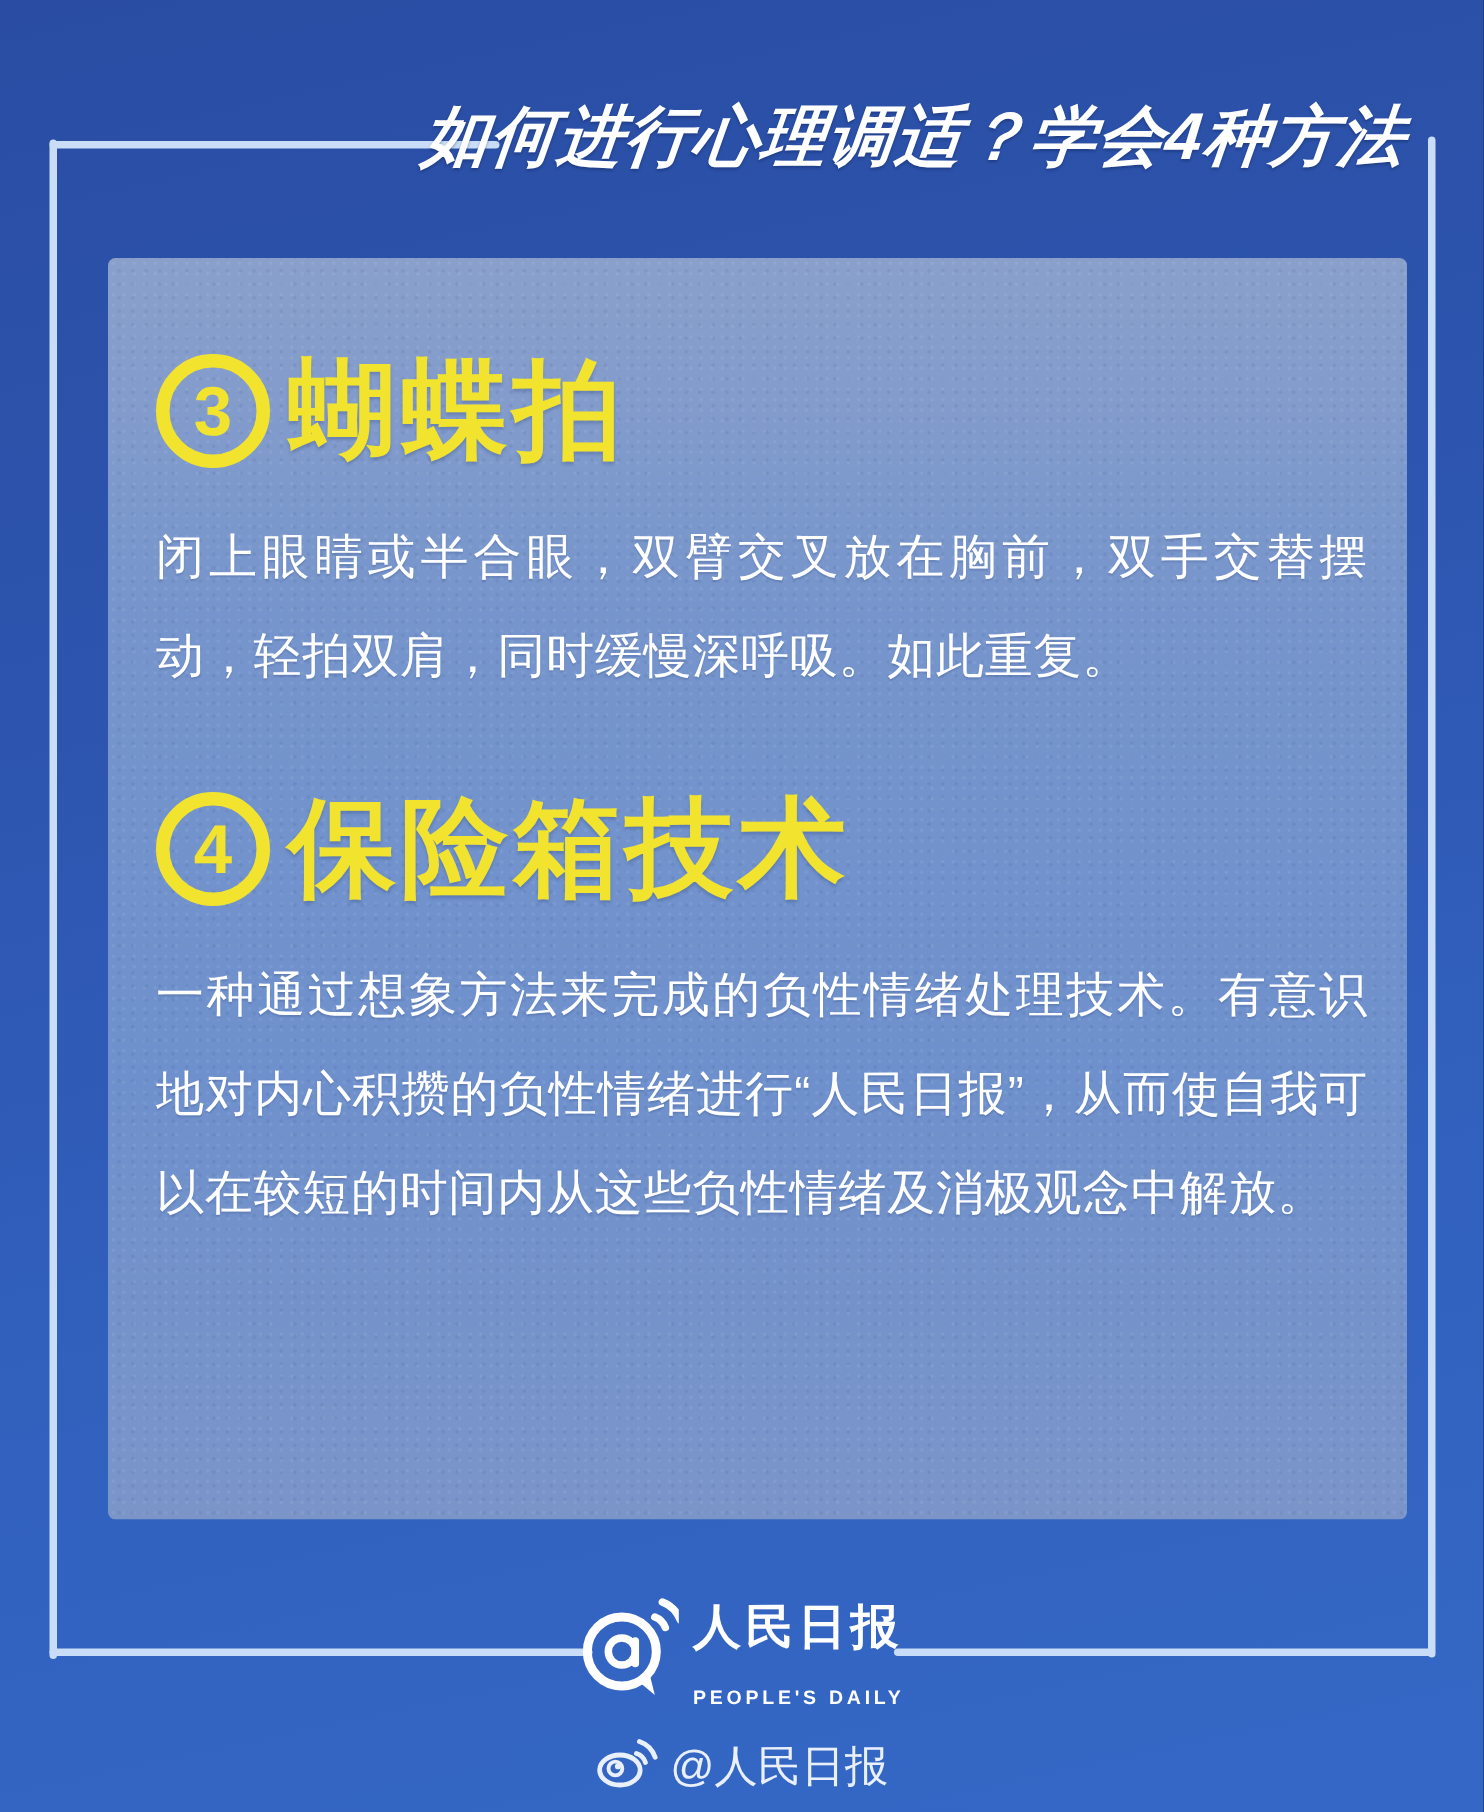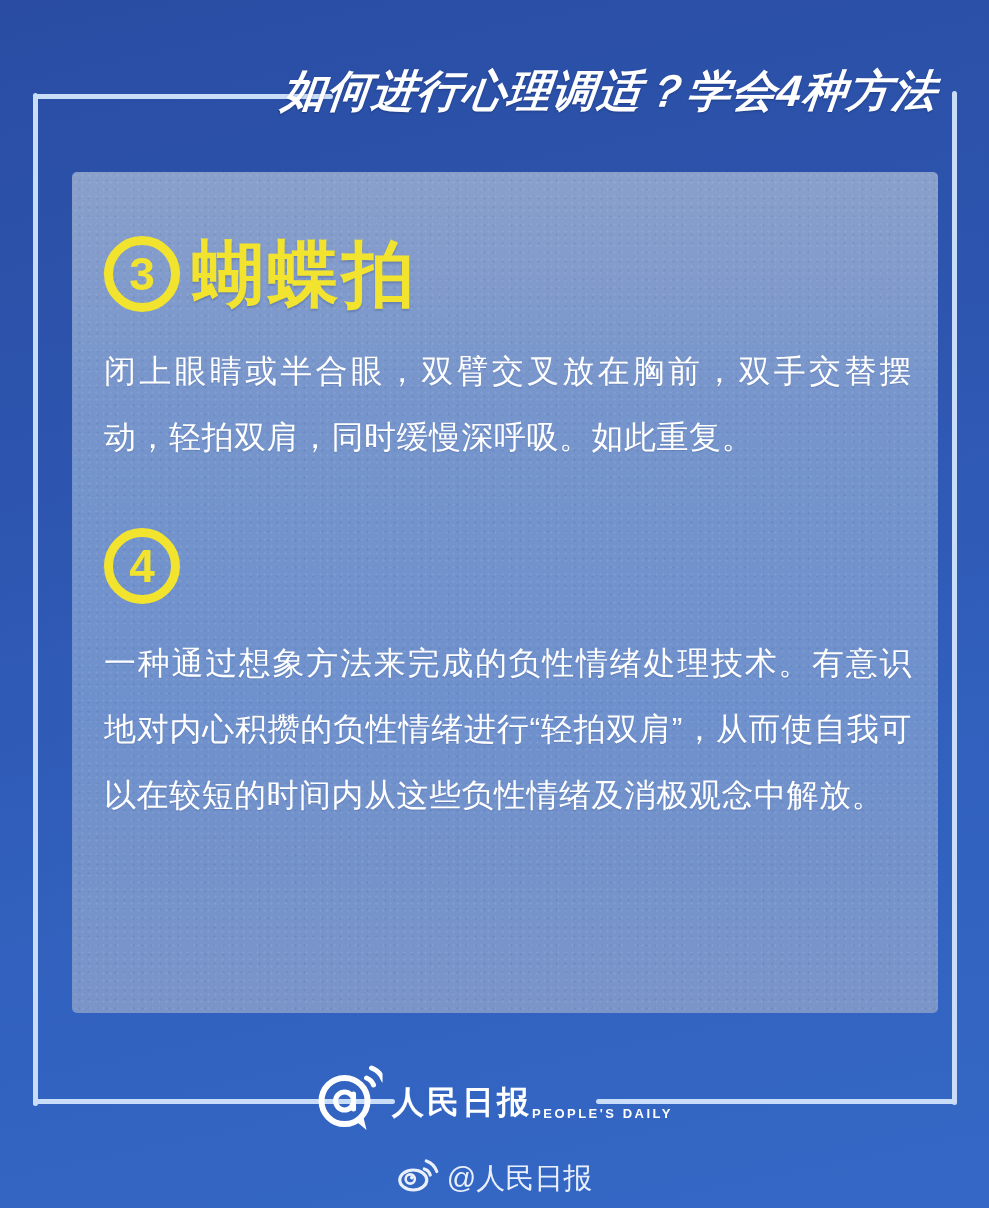--- a/index.html
+++ b/index.html
@@ -67,27 +67,27 @@
     text-shadow:0 1px 1px rgba(40,60,110,.2);
   }
 
   
   .pd-logo {
     position:absolute; top:1064px; left:50%; transform:translateX(-50%);
     display:flex; align-items:center; gap:10px;
     color:#ffffff;
   }
   .at-mark { position:relative; width:66px; height:78px; flex:0 0 auto; }
-  .logo-text { display:flex; flex-direction:row; }
+  .logo-text { display:flex; flex-direction:column; }
   .logo-cn { font-size:32px; font-weight:bold; letter-spacing:3px; line-height:1.1; }
   .logo-en { font-size:13px; font-weight:bold; letter-spacing:2.5px; margin-top:21px; }
 
   .weibo-row {
     position:absolute; top:1158px; left:50%; transform:translateX(-50%);
-    display:flex; align-items:center; gap:8px;
+    display:flex; gap:8px;
     color:#e9f0fb; font-size:29px; font-weight:500;
     white-space:nowrap;
   }
   .weibo-ic { flex:0 0 auto; }
 </style>
 </head>
 <body>
 
 <div class="poster">
 
@@ -102,22 +102,23 @@
   <div class="card">
 
     <div class="sec-head">
       <span class="num-circle">3</span>
       <span class="sec-title">蝴蝶拍</span>
     </div>
     <div class="sec-body">闭上眼睛或半合眼，双臂交叉放在胸前，双手交替摆动，轻拍双肩，同时缓慢深呼吸。如此重复。</div>
 
     <div class="sec-head second">
       <span class="num-circle">4</span>
+      <span class="sec-title">保险箱技术</span>
     </div>
-    <div class="sec-body">一种通过想象方法来完成的负性情绪处理技术。有意识地对内心积攒的负性情绪进行“轻拍双肩”，从而使自我可以在较短的时间内从这些负性情绪及消极观念中解放。</div>
+    <div class="sec-body">一种通过想象方法来完成的负性情绪处理技术。有意识地对内心积攒的负性情绪进行“人民日报”，从而使自我可以在较短的时间内从这些负性情绪及消极观念中解放。</div>
 
   </div>
 
   <div class="pd-logo">
     <span class="at-mark">
       <svg width="66" height="78" viewBox="0 0 66 78">
 
         <circle cx="28" cy="37" r="23" fill="none" stroke="#ffffff" stroke-width="6"></circle>
 
         <circle cx="28" cy="37" r="9" fill="none" stroke="#ffffff" stroke-width="5"></circle>

